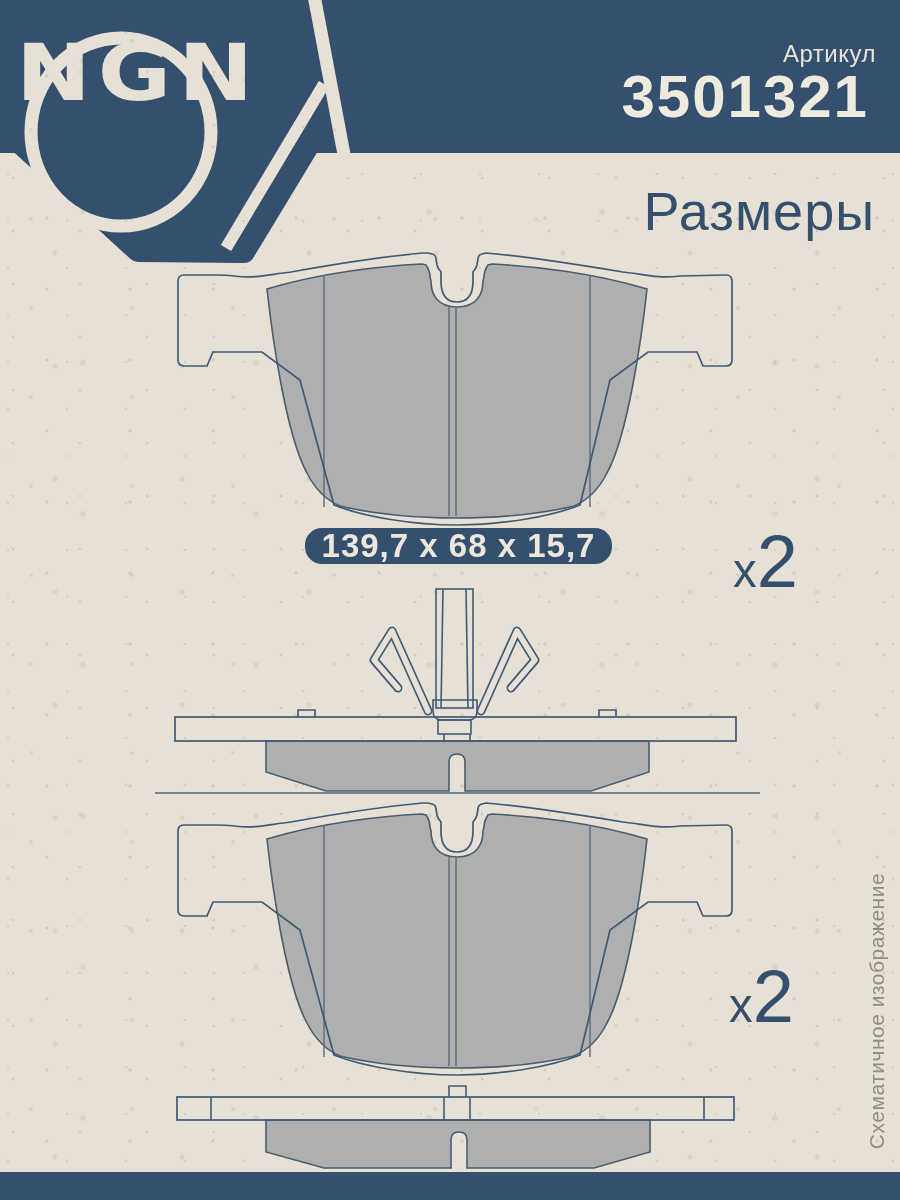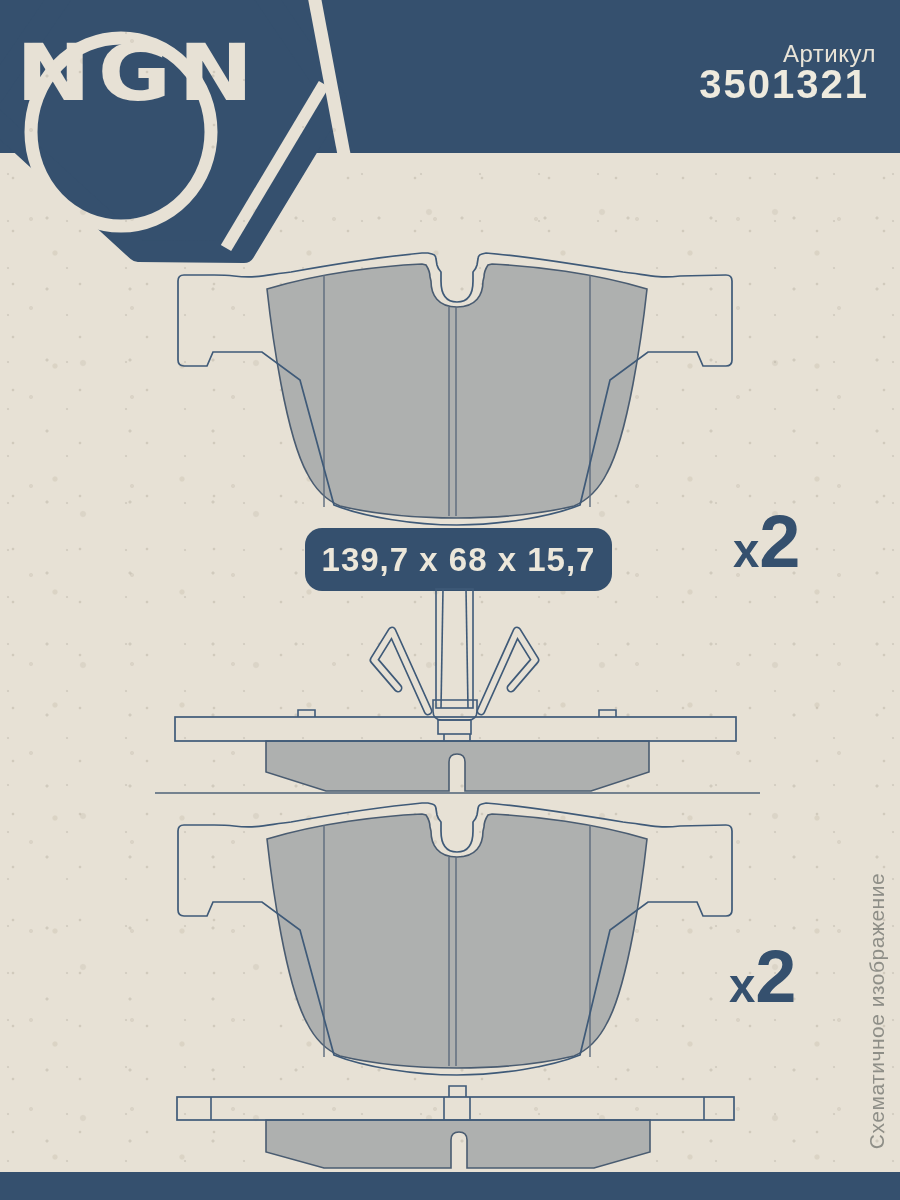--- a/index.html
+++ b/index.html
@@ -16,37 +16,37 @@
     background-size:67px 53px, 83px 71px, 101px 89px, 59px 47px, 127px 113px, 173px 151px;
     font-family:"Liberation Sans","DejaVu Sans",sans-serif;
   }
   .abs{position:absolute;}
   
   #logo-svg{left:0;top:-50px;}
   .article-label{
     right:24px;top:40px;color:#e9e4d8;font-size:24px;letter-spacing:.5px;
   }
   .article-number{
-    right:31px;top:62px;color:#eeeade;font-size:40px;font-weight:bold;letter-spacing:2px;
+    right:31px;top:62px;color:#eeeade;font-size:60px;font-weight:bold;letter-spacing:2px;
   }
   .page-title{
     right:25px;top:180px;color:#35506e;font-size:54px;letter-spacing:1px;
   }
   
   #pad1{left:170px;top:245px;}
   #pad2{left:170px;top:795px;}
   #clip{left:360px;top:585px;}
   #side1{left:170px;top:700px;}
   #side2{left:170px;top:1080px;}
   .dim-badge{
-    left:305px;top:528px;width:307px;height:63px;border-radius:17px;
+    left:305px;top:528px;width:307px;height:36px;border-radius:17px;
     background:#35506e;display:flex;align-items:center;justify-content:center;
   }
   .dim-badge span{color:#ece7da;font-size:33px;font-weight:bold;letter-spacing:1px;}
-  .qty{color:#35506e;font-size:74px;font-weight:bold;line-height:1;}
+  .qty{color:#35506e;font-size:74px;font-weight:normal;line-height:1;margin-top:20px;}
   .qty .qx{font-size:.64em;}
   #qty1{left:733px;top:505px;}
   #qty2{left:729px;top:940px;}
   .divider{left:155px;top:792px;width:605px;height:2px;background:#75828f;}
   .note{
     left:717px;top:999px;width:320px;height:24px;
     transform:rotate(-90deg);
     color:#8e8e87;font-size:21px;letter-spacing:.5px;text-align:center;white-space:nowrap;
   }
   .footer-band{left:0;top:1172px;width:900px;height:28px;background:#35506e;}
@@ -71,20 +71,21 @@
       </mask>
     </defs>
     <g mask="url(#logoMask)">
       <rect x="0" y="50" width="900" height="153" fill="#35506e"></rect>
       <path d="M -17 159 L 79 19 L 247 19 L 336 150 L 244 302 L 138 301 Z" fill="#35506e" stroke="#35506e" stroke-width="22" stroke-linejoin="round"></path>
     </g>
   </svg>
 
   <div class="abs article-label">Артикул</div>
   <div class="abs article-number">3501321</div>
+  <div class="abs page-title">Размеры</div>
 
   <svg id="pad1" class="abs" width="570" height="290" viewBox="0 0 570 290">
     <path class="friction" d="M 97 44 C 150 28 210 21 252 19 L 256 20 Q 260 26 260 32 L 261 36
          C 261 50 268 62 287 62 C 306 62 313 50 313 36 L 314 32 Q 314 26 318 20 L 322 19
          C 364 21 424 28 477 44 C 472 90 458 190 437 228 Q 425 252 404 261
          C 362 271 320 273 287 273 C 254 273 212 271 170 261 Q 149 252 137 228
          C 116 190 102 90 97 44 Z"></path>
     <line class="fline" x1="154" y1="30" x2="154" y2="262"></line>
     <line class="fline" x1="420" y1="30" x2="420" y2="262"></line>
     <line class="fline" x1="279" y1="62" x2="279" y2="271"></line>

